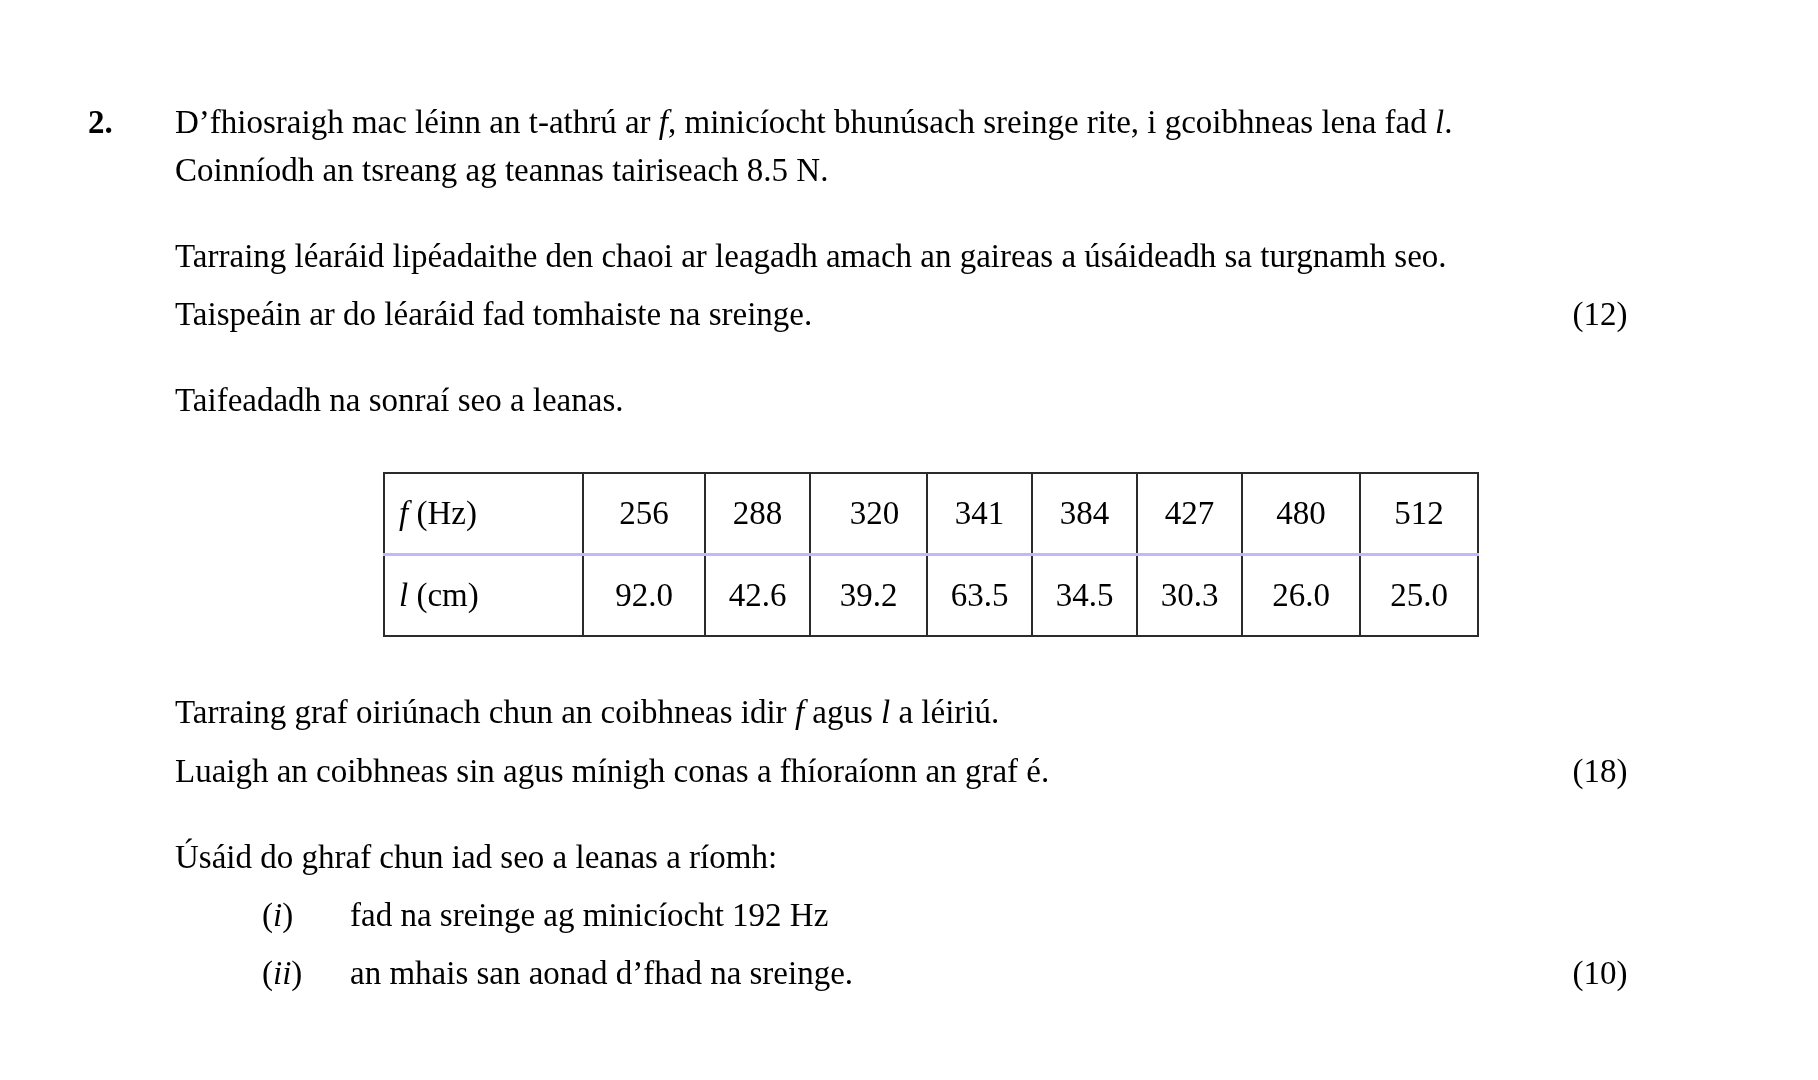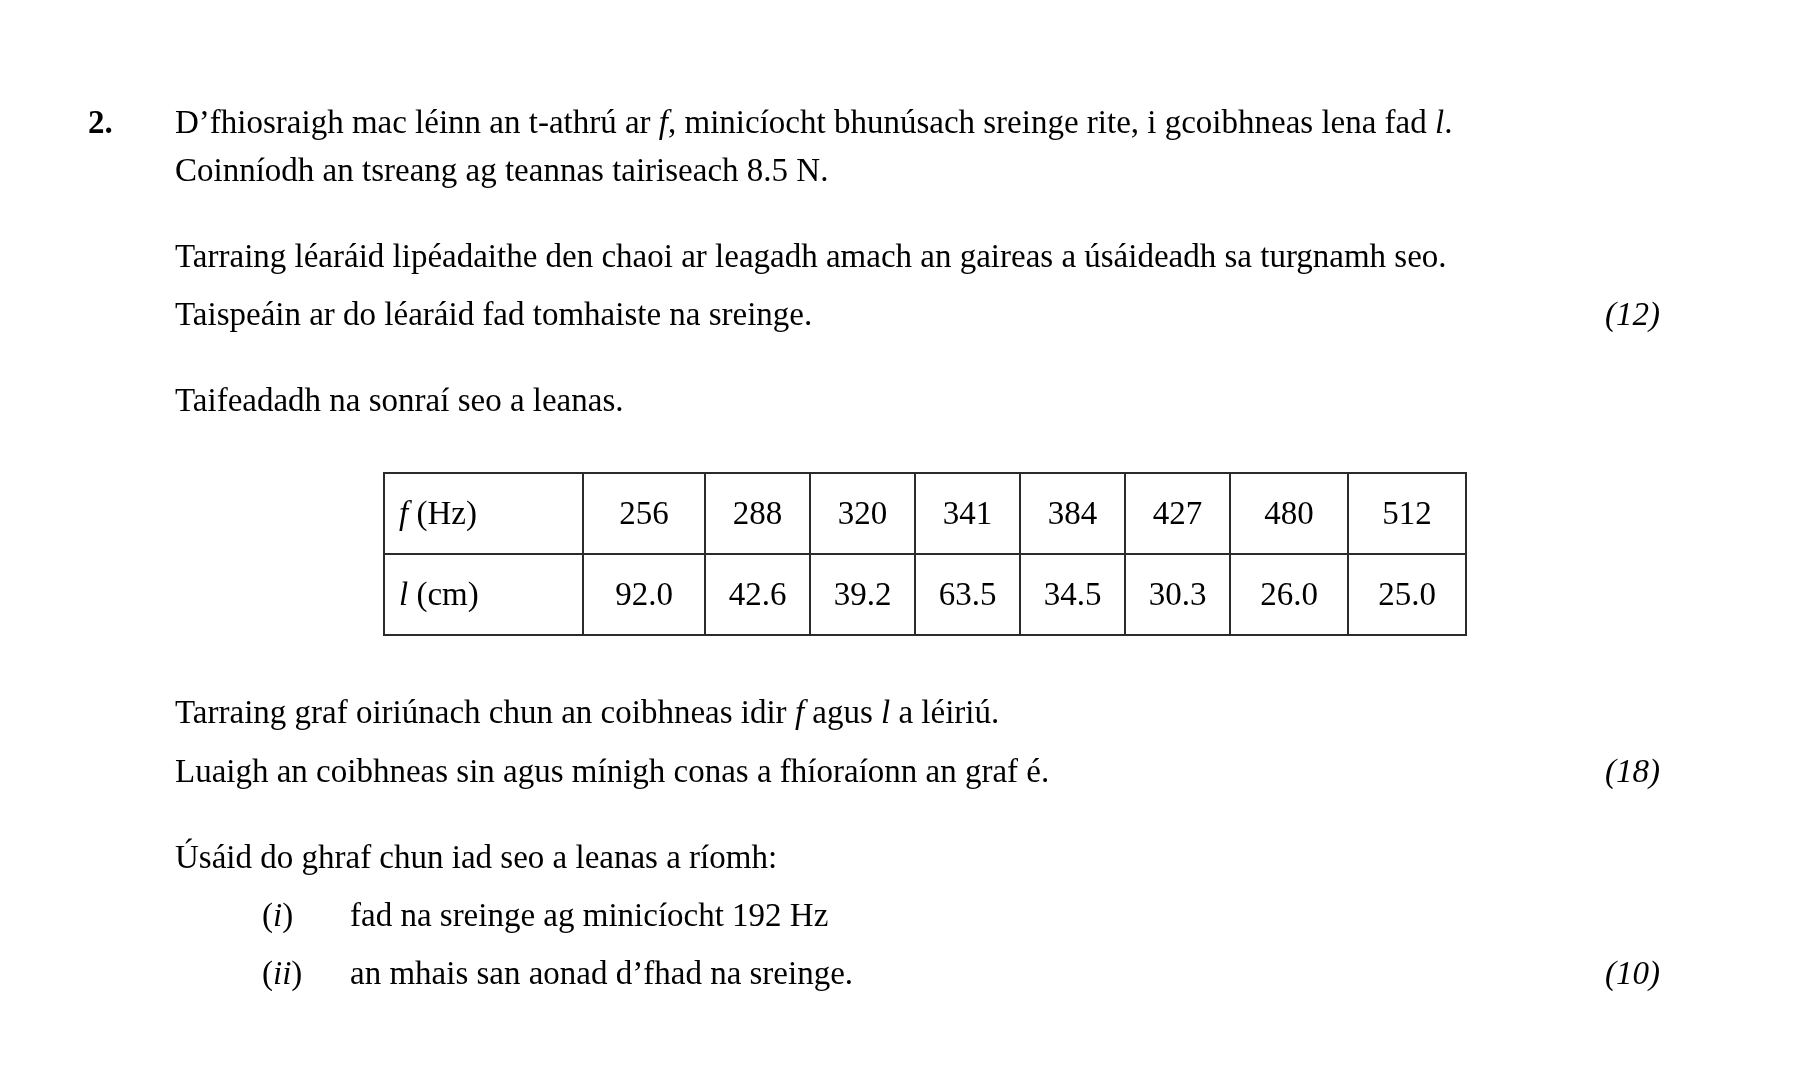--- a/index.html
+++ b/index.html
@@ -1,27 +1,27 @@
 <!DOCTYPE html>
 <html><head>
 <meta charset="utf-8">
 <style>
   html, body { margin:0; padding:0; background:#ffffff; }
   body { width:1818px; height:1080px; position:relative; overflow:hidden;
          font-family:"Liberation Serif", "DejaVu Serif", serif; color:#000; }
   .abs { position:absolute; white-space:nowrap; }
   .txt { font-size:33px; line-height:40px; }
   .qnum { font-weight:bold; }
-  .marks { text-align:right; width:120px;font-style:italic; }
+  .marks { text-align:center; width:120px; }
   i { font-style:italic; }
   table.data { position:absolute; left:383px; top:472px; border-collapse:collapse; }
   table.data td { border:2px solid #2b2b2b; height:79px; padding:0;
                   font-size:33px; text-align:center; vertical-align:middle; }
   table.data td.label { text-align:left; padding-left:14px; }
-  table.data tr:first-child td { border-bottom:1px solid #c4b5fd; }
+  table.data tr:first-child td { border-bottom:3px solid #c4b5fd; }
 </style>
 </head>
 <body>
 
 <div class="abs txt qnum" style="left:88px; top:102px;">2.</div>
 
 <div class="abs txt" style="left:175px; top:102px;"><span>D’fhiosraigh mac léinn an t-athrú ar </span><i>f</i><span>, minicíocht bhunúsach sreinge rite, i gcoibhneas lena fad </span><i>l</i><span>.</span></div>
 <div class="abs txt" style="left:175px; top:150px;">Coinníodh an tsreang ag teannas tairiseach 8.5 N.</div>
 
 <div class="abs txt" style="left:175px; top:236px;">Tarraing léaráid lipéadaithe den chaoi ar leagadh amach an gaireas a úsáideadh sa turgnamh seo.</div>
@@ -29,21 +29,21 @@
 <div class="abs txt marks" style="left:1540px; top:294px;">(12)</div>
 
 <div class="abs txt" style="left:175px; top:380px;">Taifeadadh na sonraí seo a leanas.</div>
 
 <table class="data">
   <tbody>
       <tr>
     <td class="label" style="width:183px;"><i>f</i><span> (Hz)</span></td>
     <td style="width:120px;">256</td>
     <td style="width:103px;">288</td>
-    <td style="width:103px;">320</td>
+    <td style="width:103px;padding-left:12px;">320</td>
     <td style="width:103px;">341</td>
     <td style="width:103px;margin-left:11px;">384</td>
     <td style="width:103px;margin-left:31px;">427</td>
     <td style="width:116px;">480</td>
     <td style="width:116px;">512</td>
   </tr>
   <tr>
     <td class="label"><i>l</i><span> (cm)</span></td>
     <td>92.0</td>
     <td>42.6</td>

